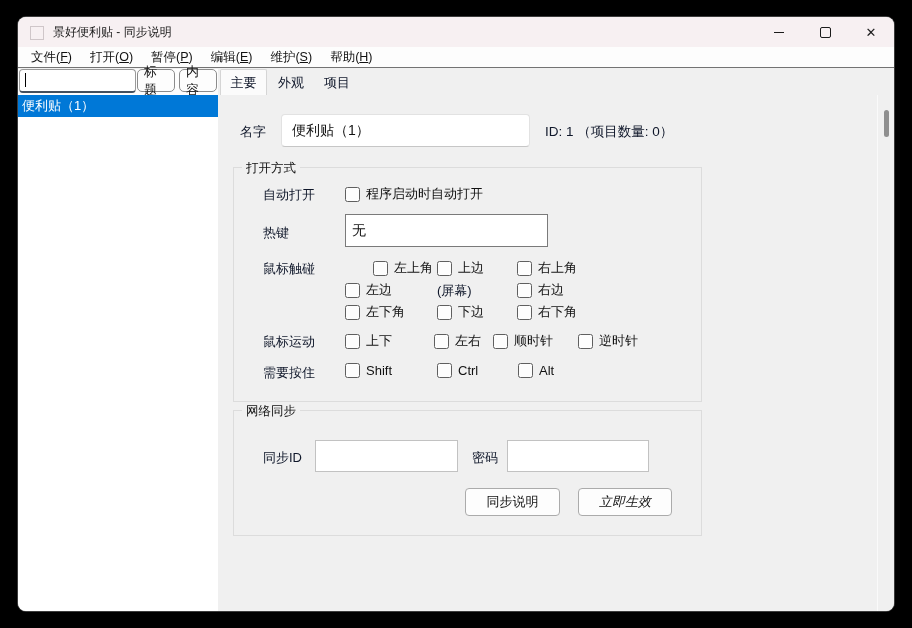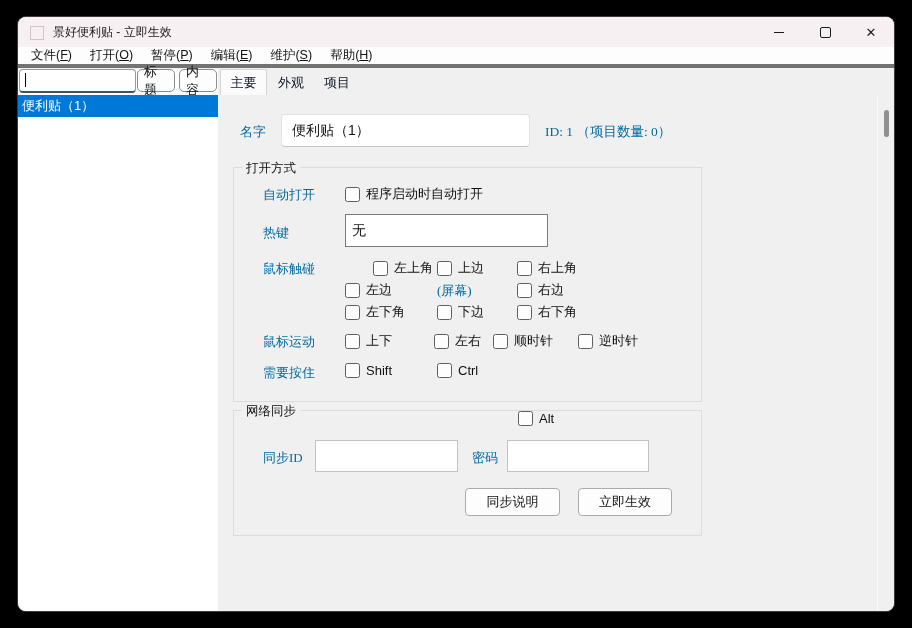--- a/index.html
+++ b/index.html
@@ -14,21 +14,21 @@
             border:1px solid #cfc6c9;background:transparent;}
   .title-text{position:absolute;left:35px;top:0;height:30px;line-height:30px;
               font-size:12px;color:#1b1b1b;white-space:nowrap;}
   .win-controls{position:absolute;right:0;top:0;height:30px;display:flex;}
   .win-btn{width:46px;height:30px;display:flex;align-items:center;justify-content:center;color:#1b1b1b;}
   .glyph-min{width:10px;height:1px;background:#1b1b1b;}
   .glyph-max{width:9px;height:9px;border:1px solid #1b1b1b;border-radius:2px;}
   .glyph-close{font-size:13px;line-height:1;}
   
   .menubar{position:absolute;left:0;top:30px;width:100%;height:21px;background:#fdfdfd;
-           border-bottom:4px solid #737373;display:flex;align-items:center;padding-left:4px;box-sizing:border-box;}
+           border-bottom:1px solid #737373;display:flex;align-items:center;padding-left:4px;box-sizing:border-box;}
   .menu-item{padding:0 9px;font-size:12.5px;color:#111;white-space:nowrap;}
   .menu-item u{text-decoration:underline;}
   
   .toolrow{position:absolute;left:0;top:52px;width:100%;height:26px;background:#f0f0f0;}
   .toolrow-left{position:absolute;left:0;top:0;width:200px;height:26px;background:#fdfdfd;}
   .search-input{position:absolute;left:1px;top:0;width:115px;height:21px;background:#fff;
                 border:1px solid #9a9a9a;border-bottom:2px solid #44505e;border-radius:4px;}
   .caret{position:absolute;left:5px;top:3px;width:1px;height:14px;background:#000;}
   .tool-btn{position:absolute;top:0;height:23px;background:#fdfdfd;border:1px solid #8c8c8c;
             border-radius:5px;font-size:13px;color:#111;display:flex;align-items:center;
@@ -45,21 +45,21 @@
   
   .sidebar{position:absolute;left:0;top:78px;width:200px;height:516px;background:#fff;
            border-right:1px solid #e4e4e4;}
   .side-item{height:22px;line-height:22px;font-size:13px;padding-left:4px;color:#111;}
   .side-item.selected{background:#0078d7;color:#fff;}
   .content{position:absolute;left:200px;top:78px;width:676px;height:516px;background:#f0f0f0;}
   .vscroll-line{position:absolute;left:859px;top:78px;width:1px;height:516px;background:#fafafa;}
   .vscroll-thumb{position:absolute;left:866px;top:93px;width:5px;height:27px;background:#8f8f8f;border-radius:3px;}
   
   .abs{position:absolute;}
-  .lbl{font-size:13px;color:#0369a1;white-space:nowrap;font-family:Liberation Serif, serif;}
+  .lbl{font-size:13px;color:#0f172a;white-space:nowrap;}
   .name-input{left:263px;top:97px;width:249px;height:33px;background:#fff;border:1px solid #e2e2e2;
               border-bottom:1px solid #c6c6c6;border-radius:4px;font-size:14px;color:#111;
               padding:0 10px;box-sizing:border-box;font-family:inherit;}
   .groupbox{border:1px solid #dcdcdc;box-sizing:border-box;}
   .gb-legend{position:absolute;left:8px;top:-8px;background:#f0f0f0;padding:0 4px;
              font-size:12.5px;color:#111;white-space:nowrap;}
   .plain-input{background:#fff;border:1px solid #7a7a7a;font-size:14px;color:#111;
                padding:0 6px;box-sizing:border-box;font-family:inherit;}
   .cb{display:flex;align-items:center;white-space:nowrap;}
   .cb .box{width:13px;height:13px;border:1px solid #5f5f5f;border-radius:2.5px;background:#fdfdfd;
@@ -69,21 +69,21 @@
             display:flex;align-items:center;justify-content:center;box-sizing:border-box;}
 </style>
 </head>
 <body>
 
 <div class="stage">
   <div class="window">
 
     <div class="titlebar">
       <div class="app-icon"></div>
-      <div class="title-text">景好便利贴 - 立即生效</div>
+      <div class="title-text">景好便利贴 - 同步说明</div>
       <div class="win-controls">
         <div class="win-btn">
             <div class="glyph-min"></div>
           </div>
         <div class="win-btn">
             <div class="glyph-max"></div>
           </div>
         <div class="win-btn">
             <span class="glyph-close">✕</span>
           </div>
@@ -191,29 +191,29 @@
 
     <div class="abs lbl" style="left:245px;top:347px;">需要按住</div>
     <label class="abs cb" style="left:327px;top:346px;">
         <span class="box"></span>
         <span class="txt">Shift</span>
       </label>
     <label class="abs cb" style="left:419px;top:346px;">
         <span class="box"></span>
         <span class="txt">Ctrl</span>
       </label>
-    <label class="abs cb" style="left:500px;top:346px;margin-top:48px;">
+    <label class="abs cb" style="left:500px;top:346px;">
         <span class="box"></span>
         <span class="txt">Alt</span>
       </label>
 
     <div class="abs groupbox" style="left:215px;top:393px;width:469px;height:126px;">
       <div class="gb-legend">网络同步</div>
     </div>
     <div class="abs lbl" style="left:245px;top:432px;">同步ID</div>
     <input class="abs plain-input" style="left: 297px; top: 423px; width: 143px; height: 32px; border-color: rgb(194, 194, 194);" value="">
     <div class="abs lbl" style="left:454px;top:432px;">密码</div>
     <input class="abs plain-input" style="left: 489px; top: 423px; width: 142px; height: 32px; border-color: rgb(194, 194, 194);" value="">
     <div class="abs push-btn" style="left:447px;top:471px;width:95px;height:28px;">同步说明</div>
-    <div class="abs push-btn" style="left:560px;top:471px;width:94px;height:28px;">立即生效</div>
+    <div class="abs push-btn" style="left:560px;top:471px;width:94px;height:28px;font-style:italic;">立即生效</div>
 
   </div>
 </div>
 
 </body></html>

